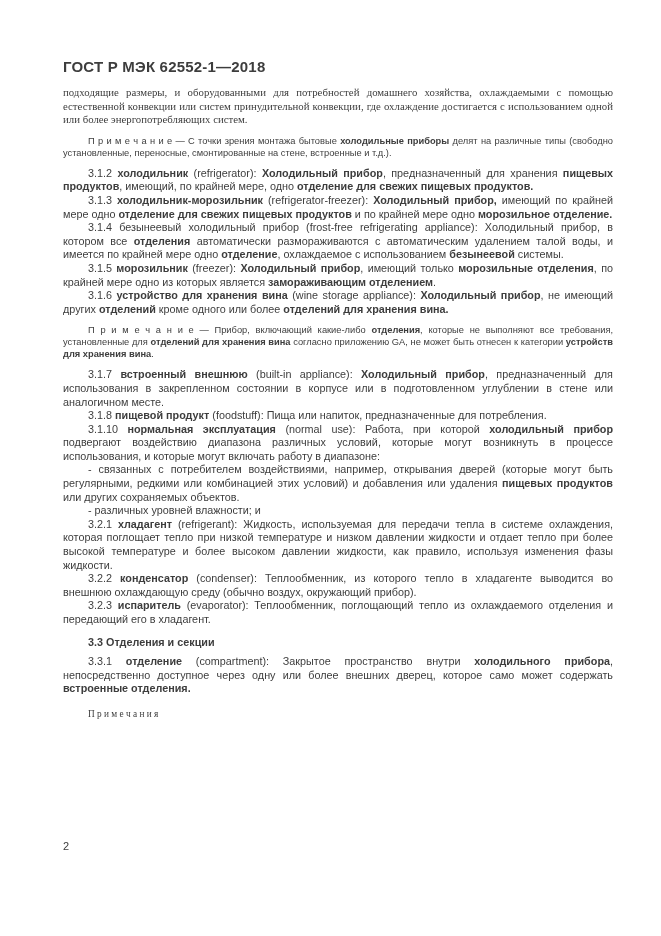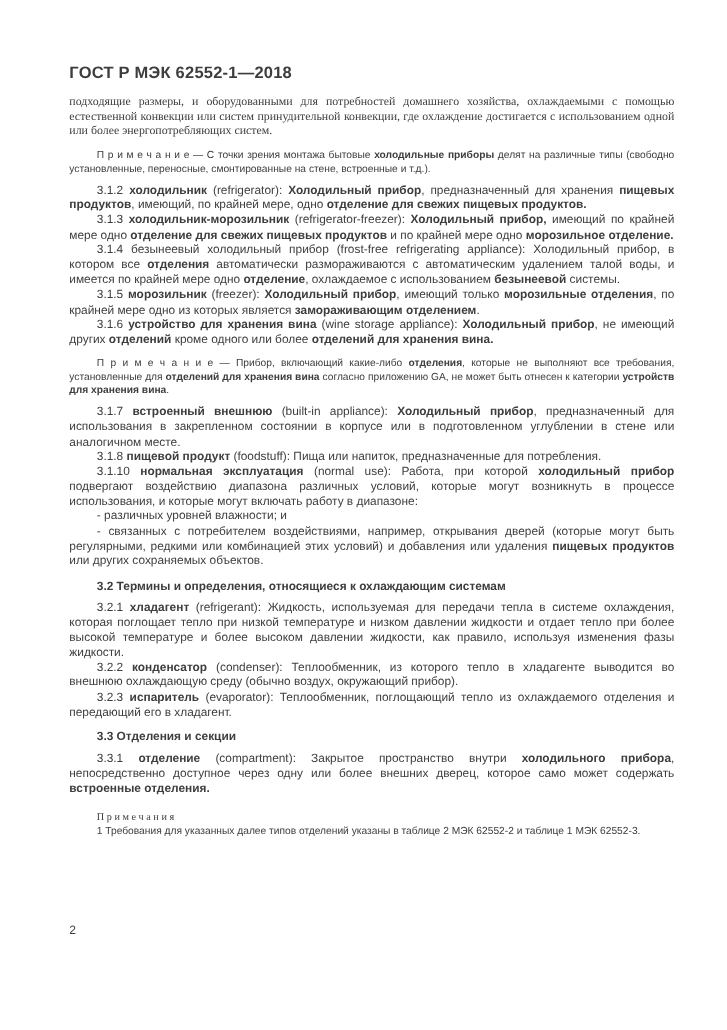--- a/index.html
+++ b/index.html
@@ -50,26 +50,24 @@
     <p class="note"><span>П р и м е ч а н и е  — С точки зрения монтажа бытовые </span><span class="b">холодильные приборы</span><span> делят на различные типы (свободно установленные, переносные, смонтированные на стене, встроенные и т.д.).</span></p>
     <p class="p"><span>3.1.2 </span><span class="b">холодильник</span><span> (refrigerator): </span><span class="b">Холодильный прибор</span><span>, предназначенный для хранения </span><span class="b">пищевых продуктов</span><span>, имеющий, по крайней мере, одно </span><span class="b">отделение для свежих пищевых продуктов.</span></p>
     <p class="p"><span>3.1.3 </span><span class="b">холодильник-морозильник</span><span> (refrigerator-freezer): </span><span class="b">Холодильный прибор,</span><span> имеющий по крайней мере одно </span><span class="b">отделение для свежих пищевых продуктов</span><span> и по крайней мере одно </span><span class="b">морозильное отделение.</span></p>
     <p class="p"><span>3.1.4 безынеевый холодильный прибор (frost-free refrigerating appliance): Холодильный прибор, в котором все </span><span class="b">отделения</span><span> автоматически размораживаются с автоматическим удалением талой воды, и имеется по крайней мере одно </span><span class="b">отделение</span><span>, охлаждаемое с использованием </span><span class="b">безынеевой</span><span> системы.</span></p>
     <p class="p"><span>3.1.5 </span><span class="b">морозильник</span><span> (freezer): </span><span class="b">Холодильный прибор</span><span>, имеющий только </span><span class="b">морозильные отделения</span><span>, по крайней мере одно из которых является </span><span class="b">замораживающим отделением</span><span>.</span></p>
     <p class="p"><span>3.1.6 </span><span class="b">устройство для хранения вина</span><span> (wine storage appliance): </span><span class="b">Холодильный прибор</span><span>, не имеющий других </span><span class="b">отделений</span><span> кроме одного или более </span><span class="b">отделений для хранения вина.</span></p>
     <p class="note"><span>П р и м е ч а н и е  — Прибор, включающий какие-либо </span><span class="b">отделения</span><span>, которые не выполняют все требования, установленные для </span><span class="b">отделений для хранения вина</span><span> согласно приложению GA, не может быть отнесен к категории </span><span class="b">устройств для хранения вина</span><span>.</span></p>
     <p class="p"><span>3.1.7 </span><span class="b">встроенный внешнюю</span><span> (built-in appliance): </span><span class="b">Холодильный прибор</span><span>, предназначенный для использования в закрепленном состоянии в корпусе или в подготовленном углублении в стене или аналогичном месте.</span></p>
     <p class="p"><span>3.1.8 </span><span class="b">пищевой продукт</span><span> (foodstuff): Пища или напиток, предназначенные для потребления.</span></p>
     <p class="p"><span>3.1.10 </span><span class="b">нормальная эксплуатация</span><span> (normal use): Работа, при которой </span><span class="b">холодильный прибор</span><span> подвергают воздействию диапазона различных условий, которые могут возникнуть в процессе использования, и которые могут включать работу в диапазоне:</span></p>
+    <p class="p"><span>- связанных с потребителем воздействиями, например, открывания дверей (которые могут быть регулярными, редкими или комбинацией этих условий) и добавления или удаления </span><span class="b">пищевых продуктов</span><span> или других сохраняемых объектов.</span></p>
     <p class="p"><span>- различных уровней влажности; и</span></p>
-    <p class="p"><span>- связанных с потребителем воздействиями, например, открывания дверей (которые могут быть регулярными, редкими или комбинацией этих условий) и добавления или удаления </span><span class="b">пищевых продуктов</span><span> или других сохраняемых объектов.</span></p>
-    <p class="p h"><span class="b">3.2 Термины и определения, относящиеся к охлаждающим системам</span></p>
     <p class="p"><span>3.2.1 </span><span class="b">хладагент</span><span> (refrigerant): Жидкость, используемая для передачи тепла в системе охлаждения, которая поглощает тепло при низкой температуре и низком давлении жидкости и отдает тепло при более высокой температуре и более высоком давлении жидкости, как правило, используя изменения фазы жидкости.</span></p>
     <p class="p"><span>3.2.2 </span><span class="b">конденсатор</span><span> (condenser): Теплообменник, из которого тепло в хладагенте выводится во внешнюю охлаждающую среду (обычно воздух, окружающий прибор).</span></p>
     <p class="p"><span>3.2.3 </span><span class="b">испаритель</span><span> (evaporator): Теплообменник, поглощающий тепло из охлаждаемого отделения и передающий его в хладагент.</span></p>
     <p class="p h"><span class="b">3.3 Отделения и секции</span></p>
     <p class="p"><span>3.3.1 </span><span class="b">отделение</span><span> (compartment): Закрытое пространство внутри </span><span class="b">холодильного прибора</span><span>, непосредственно доступное через одну или более внешних дверец, которое само может содержать </span><span class="b">встроенные отделения.</span></p>
     <p class="note nt"><span>П р и м е ч а н и я</span></p>
-    <p class="note nb"><span>1 Требования для указанных далее типов отделений указаны в таблице 2 МЭК 62552-2 и таблице 1 МЭК 62552-3.</span></p>
   </div>
 
   <div class="page-number">2</div>
 </div>
 
 </body></html>

